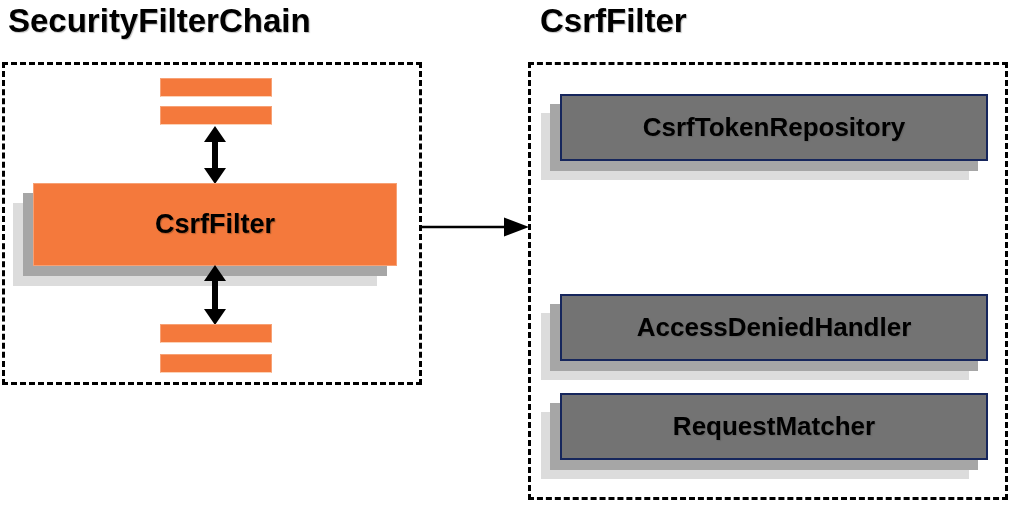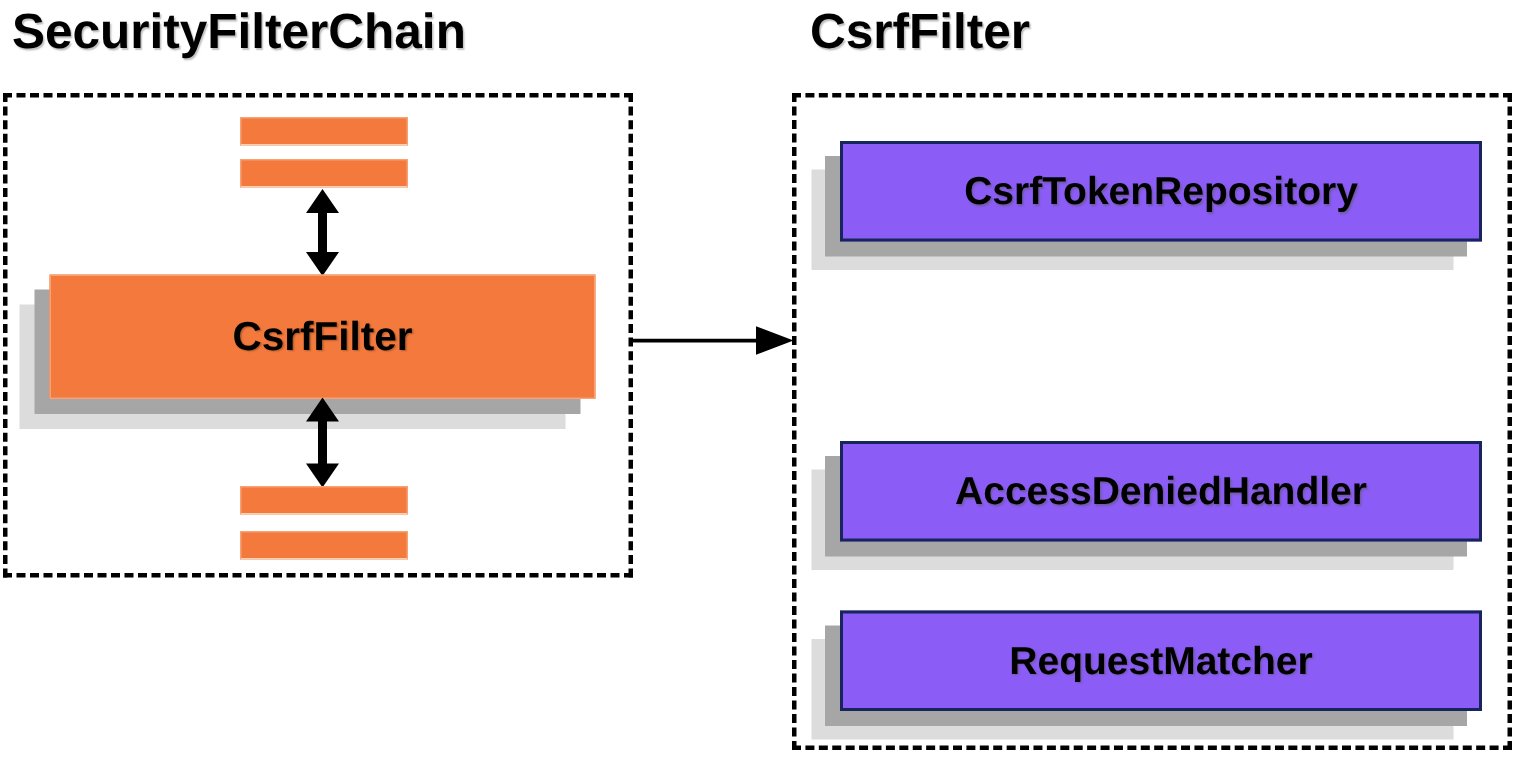--- a/index.html
+++ b/index.html
@@ -26,29 +26,29 @@
   .bar4{top:354px;}
   .orange-box{
     position:absolute;left:33px;top:183px;width:364px;height:83px;box-sizing:border-box;
     background:#F4793C;border:1px solid #F7A175;
     box-shadow:-10px 10px 0 #A6A6A6,-20px 20px 0 #DCDCDC;
     display:flex;align-items:center;justify-content:center;
     font-weight:bold;font-size:27px;text-shadow:1px 1px 1px rgba(100,60,30,0.45);
   }
   .blue-box{
     position:absolute;left:560px;width:428px;height:67px;box-sizing:border-box;
-    background:#8b5cf6;border:2px solid #16265C;
+    background:#737373;border:2px solid #16265C;
     box-shadow:-10px 10px 0 #A6A6A6,-19px 19px 0 #DCDCDC;
     display:flex;align-items:center;justify-content:center;
     font-weight:bold;font-size:26px;text-shadow:1px 1px 1px rgba(90,90,90,0.5);
   }
   .b1{top:94px;}
   .b2{top:195px;}
   .b3{top:294px;}
-  .b4{top:407px;}
+  .b4{top:393px;}
   .varrow{position:absolute;left:200px;}
   .varrow1{top:126px;}
   .varrow2{top:265px;}
   .harrow{position:absolute;left:422px;top:213px;}
 </style>
 </head>
 <body>
 
 <div class="canvas">
 

